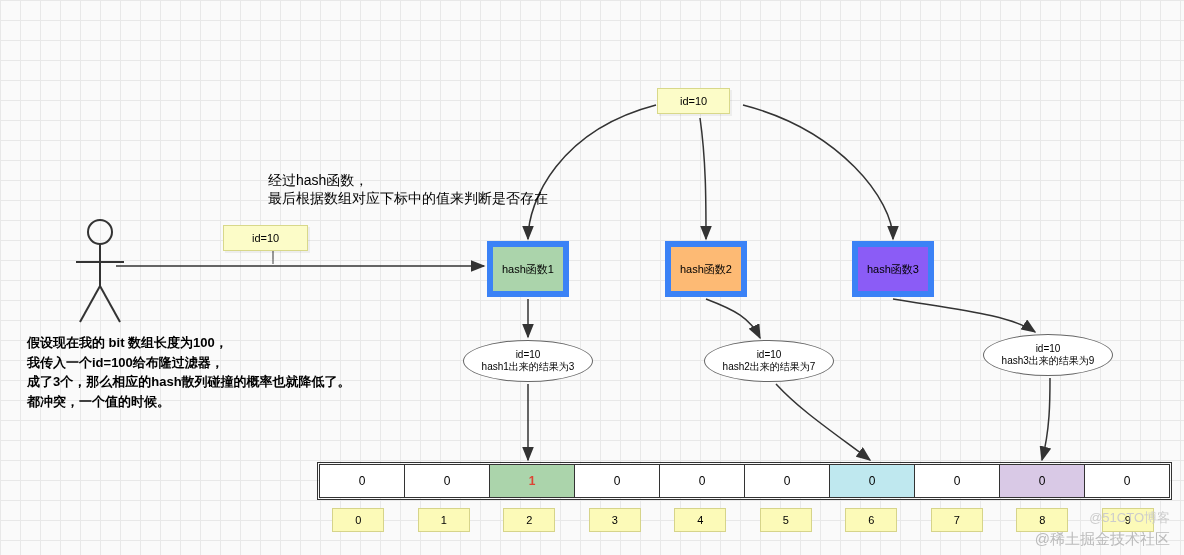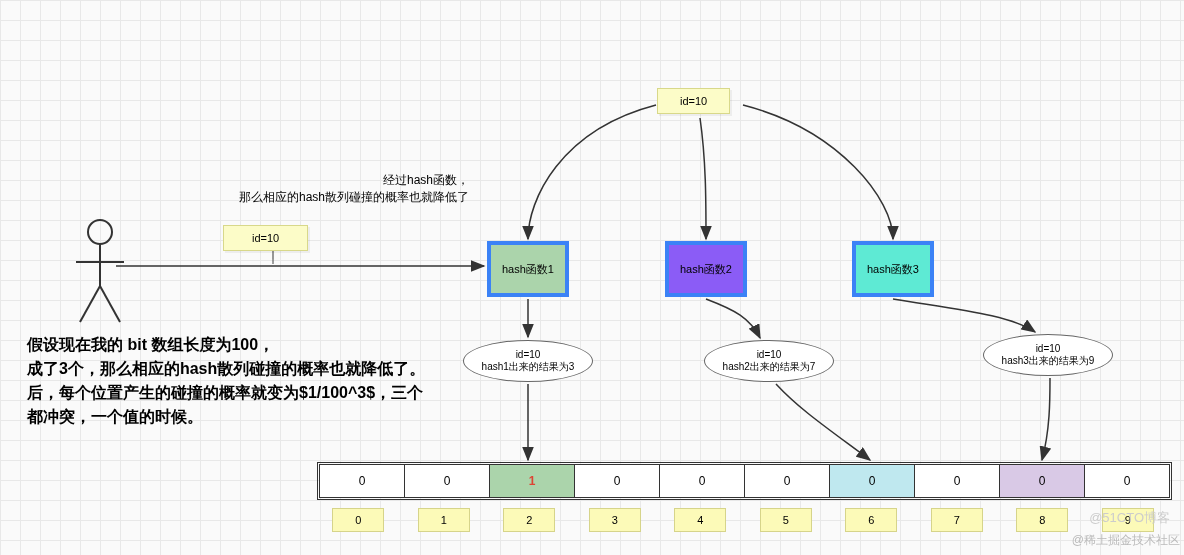--- a/index.html
+++ b/index.html
@@ -3,41 +3,41 @@
 <meta charset="utf-8">
 <style>
 *{box-sizing:border-box;margin:0;padding:0}
 body{font-family:"Microsoft YaHei",Arial,sans-serif;width:1184px;height:555px;position:relative;overflow:hidden;
 background-image:linear-gradient(#e8e8e8 1px,transparent 1px),linear-gradient(90deg,#e8e8e8 1px,transparent 1px);
 background-size:20px 20px;background-color:#fafafa}
 svg.edges{position:absolute;top:0;left:0;width:1184px;height:555px;pointer-events:none;z-index:3}
 .sticky{position:absolute;background:#fcfcc8;border:1px solid #d8d88a;font-size:11px;padding:6px 14px;box-shadow:2px 2px 0 rgba(0,0,0,.05);z-index:4}
 .sticky.top{left:657px;top:88px;padding:6px 22px}
 .sticky.left{left:223px;top:225px;padding:6px 28px}
-.hash-box{position:absolute;width:82px;height:56px;border:4px solid #3b82f6;display:flex;align-items:center;justify-content:center;font-size:11px;z-index:4}
+.hash-box{position:absolute;width:82px;height:56px;border:6px solid #3b82f6;display:flex;align-items:center;justify-content:center;font-size:11px;z-index:4}
 .hash1{left:487px;top:241px;background:#abd4ab}
-.hash2{left:665px;top:241px;background:#8b5cf6}
-.hash3{left:852px;top:241px;background:#5eead4}
+.hash2{left:665px;top:241px;background:#fdba74}
+.hash3{left:852px;top:241px;background:#8b5cf6}
 .oval{position:absolute;width:130px;height:42px;background:#fff;border:1px solid #666;border-radius:50%;display:flex;flex-direction:column;align-items:center;justify-content:center;font-size:10px;line-height:1.2;z-index:4}
 .ov1{left:463px;top:340px}
 .ov2{left:704px;top:340px}
 .ov3{left:983px;top:334px}
-.note{position:absolute;left:239px;top:172px;font-size:12px;text-align:right;z-index:4}
-.desc{position:absolute;left:27px;top:333px;font-size:16px;font-weight:700;line-height:1.5;width:430px;z-index:4}
+.note{position:absolute;left:268px;top:172px;font-size:14px;text-align:left;z-index:4}
+.desc{position:absolute;left:27px;top:333px;font-size:13px;font-weight:700;line-height:1.5;width:430px;z-index:4}
 .stick{position:absolute;left:70px;top:218px;z-index:4}
 .arr-outer{position:absolute;left:317px;top:462px;width:855px;height:38px;border:3px double #333;display:flex;z-index:4}
 .cell{flex:1;border-right:1px solid #333;display:flex;align-items:center;justify-content:center;font-size:12px;background:#fff}
 .cell:last-child{border-right:none}
 .cell.h1{background:#abd4ab;color:#d43;font-weight:700}
 .cell.h2{background:#bfe8ef}
 .cell.h3{background:#d9c9e6}
 .idx-row{position:absolute;left:317px;top:508px;width:855px;display:flex;z-index:4}
 .idx{flex:1;position:relative;height:28px}
 .idx .lab{position:absolute;left:18%;top:0;width:52px;height:24px;background:#fcfab8;border:1px solid #d6d48a;display:flex;align-items:center;justify-content:center;font-size:11px}
-.wm1{position:absolute;right:4px;bottom:6px;font-size:12px;color:#bbb;z-index:10}
+.wm1{position:absolute;right:14px;bottom:6px;font-size:15px;color:#bbb;z-index:10}
 .wm2{position:absolute;right:14px;bottom:28px;font-size:13px;color:#ccc;z-index:10}
 </style>
 </head>
 <body>
 
 <svg class="edges">
 <defs>
       <marker id="ah" markerWidth="10" markerHeight="8" refX="9" refY="4" orient="auto">
         <path d="M0,0 L10,4 L0,8 z" fill="#333"></path>
       </marker>
@@ -53,21 +53,21 @@
 <path d="M1050 378 C1050 400 1050 430 1042 460" stroke="#333" fill="none" stroke-width="1.5" marker-end="url(#ah)"></path>
 <path d="M116 266 L484 266" stroke="#333" fill="none" stroke-width="1.5" marker-end="url(#ah)"></path>
 <path d="M273 250 C273 262 273 262 273 264" stroke="#333" fill="none" stroke-width="1"></path>
 </svg>
 
 <div class="sticky top">id=10</div>
 <div class="sticky left">id=10</div>
 
 <div class="note">
  <div>经过hash函数，</div>
- <div>那么相应的hash散列碰撞的概率也就降低了</div>
+ <div>最后根据数组对应下标中的值来判断是否存在</div>
 </div>
 
 <div class="hash-box hash1">hash函数1</div>
 <div class="hash-box hash2">hash函数2</div>
 <div class="hash-box hash3">hash函数3</div>
 
 <div class="oval ov1">
  <div>id=10</div>
  <div>hash1出来的结果为3</div>
 </div>
@@ -75,22 +75,22 @@
  <div>id=10</div>
  <div>hash2出来的结果为7</div>
 </div>
 <div class="oval ov3">
  <div>id=10</div>
  <div>hash3出来的结果为9</div>
 </div>
 
 <div class="desc">
  <div>假设现在我的 bit 数组长度为100，</div>
+ <div>我传入一个id=100给布隆过滤器，</div>
  <div>成了3个，那么相应的hash散列碰撞的概率也就降低了。</div>
- <div>后，每个位置产生的碰撞的概率就变为$1/100^3$，三个</div>
  <div>都冲突，一个值的时候。</div>
 </div>
 
 <svg class="stick" width="60" height="110">
  <circle cx="30" cy="14" r="12" stroke="#333" fill="none" stroke-width="2"></circle>
  <line x1="30" y1="26" x2="30" y2="68" stroke="#333" stroke-width="2"></line>
  <line x1="6" y1="44" x2="54" y2="44" stroke="#333" stroke-width="2"></line>
  <line x1="30" y1="68" x2="10" y2="104" stroke="#333" stroke-width="2"></line>
  <line x1="30" y1="68" x2="50" y2="104" stroke="#333" stroke-width="2"></line>
 </svg>

